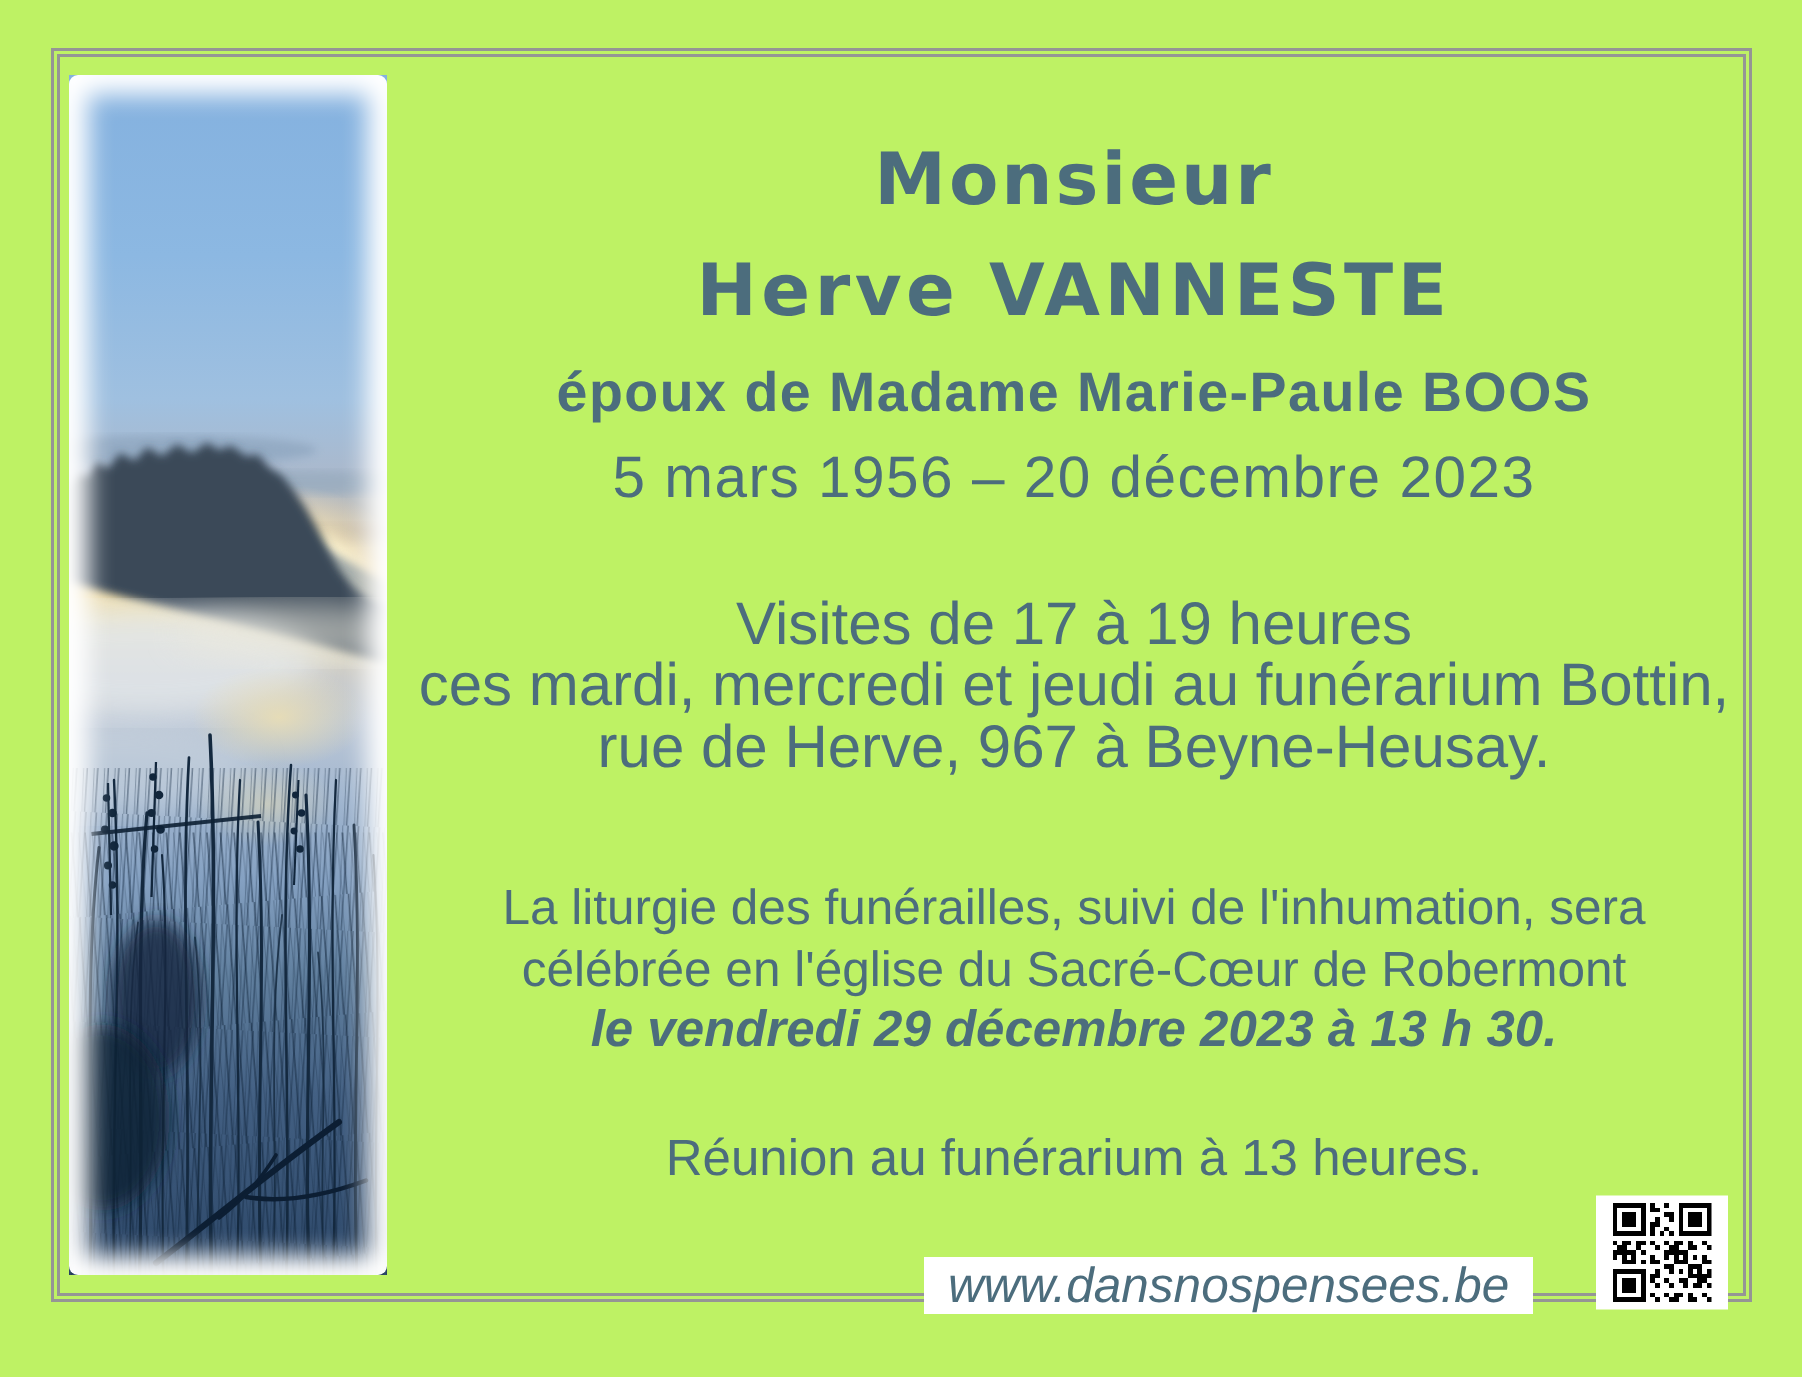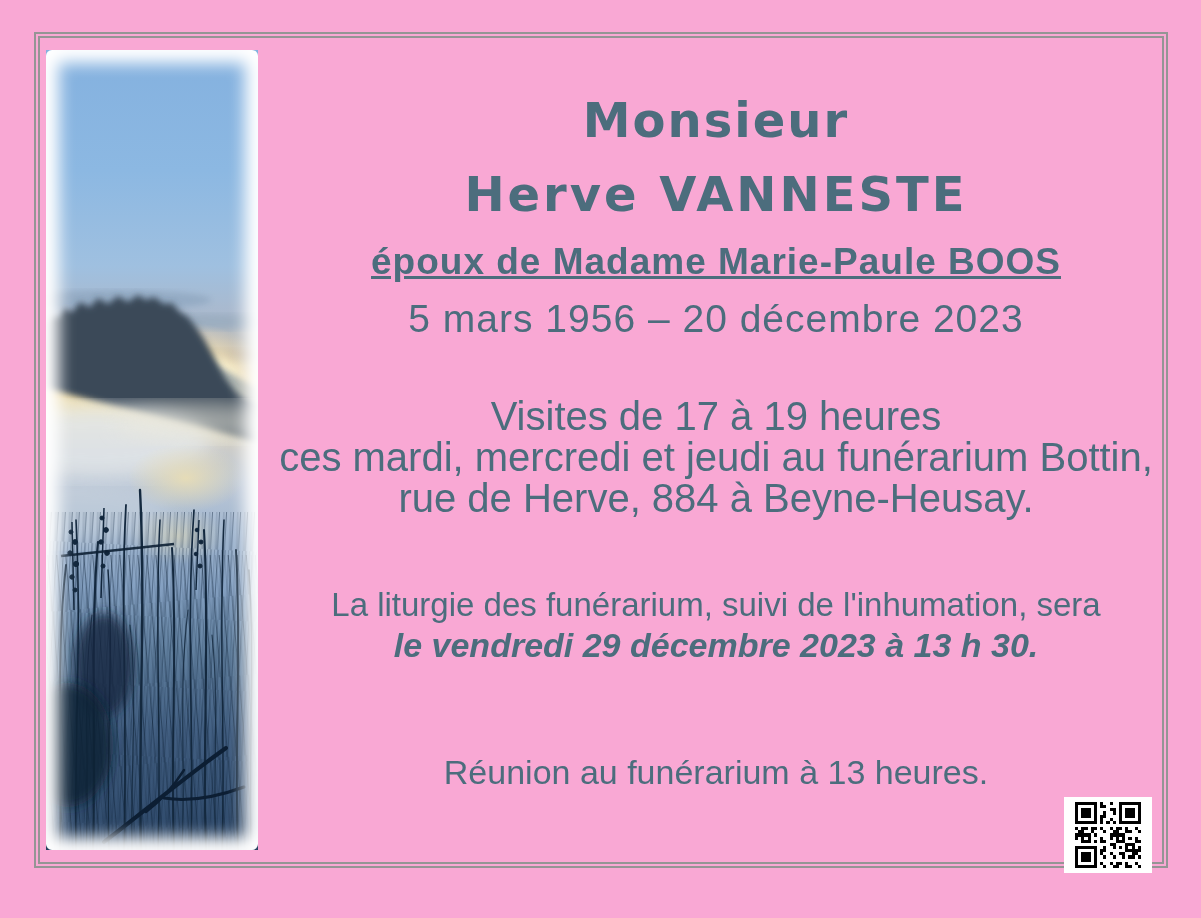--- a/index.html
+++ b/index.html
@@ -1,17 +1,17 @@
 <!DOCTYPE html>
 <html><head>
 <meta charset="utf-8">
 <style>
   html,body { margin:0; padding:0; background:#ffffff; }
   .card {
-    position:relative; width:1201px; height:918px; background:#f9a8d4;
+    position:relative; width:1201px; height:918px; background:#bef264;
     font-family:"Liberation Sans", sans-serif; color:#4c6d7d; overflow:hidden;
   }
   
   .frame {
     position:absolute; left:34px; top:32px; width:1134px; height:836px;
     border:2px solid #959595; box-sizing:border-box; z-index:1;
   }
   .frame::before {
     content:""; position:absolute; inset:2px; border:2px solid #959595;
   }
@@ -21,21 +21,21 @@
   .photo .feather {
     position:absolute; inset:0; pointer-events:none;
     box-shadow: inset 0 0 16px 13px #ffffff; border-radius:6px;
   }
   
   .content { position:absolute; left:0; top:0; width:100%; height:100%; z-index:2; }
   .content > * { position:absolute; left:262px; width:908px; margin:0; text-align:center; }
   .heading { font-family:"DejaVu Sans", sans-serif; font-weight:bold; }
   .t-monsieur { top:92px;  font-size:48px; letter-spacing:2px; }
   .t-name     { top:166px; font-size:48px; letter-spacing:3px; }
-  .t-epoux    { top:241px; font-size:37px; font-weight:bold; letter-spacing:1px;text-decoration:underline; }
+  .t-epoux    { top:241px; font-size:37px; font-weight:bold; letter-spacing:1px; }
   .t-dates    { top:297px; font-size:39px; letter-spacing:1px; }
   .t-visits   { top:396px; font-size:40px; line-height:41px; }
   .t-ceremony { top:584px; font-size:33px; line-height:41px; }
   .t-ceremony .bold-line { font-weight:bold; font-size:34px;font-style:italic; }
   .t-reunion  { top:753px; font-size:34px; }
   .line { display:block; }
   
   .website {
     position:absolute; top:838px; left:616px; z-index:3; background:#ffffff;
     padding:0 16px; font-size:33px; font-style:italic; color:#4c6d7d;
@@ -181,31 +181,35 @@
 
   <div class="content">
     <h1 class="heading t-monsieur">Monsieur</h1>
     <h1 class="heading t-name">Herve VANNESTE</h1>
     <p class="t-epoux">époux de Madame Marie-Paule BOOS</p>
     <p class="t-dates">5 mars 1956 – 20 décembre 2023</p>
 
     <p class="t-visits">
       <span class="line">Visites de 17 à 19 heures</span>
       <span class="line">ces mardi, mercredi et jeudi au funérarium Bottin,</span>
-      <span class="line">rue de Herve, 884 à Beyne-Heusay.</span>
+      <span class="line">rue de Herve, 967 à Beyne-Heusay.</span>
     </p>
 
     <p class="t-ceremony">
-      <span class="line">La liturgie des funérarium, suivi de l'inhumation, sera</span>
+      <span class="line">La liturgie des funérailles, suivi de l'inhumation, sera</span>
+      <span class="line">célébrée en l'église du Sacré-Cœur de Robermont</span>
       <span class="line bold-line">le vendredi 29 décembre 2023 à 13 h 30.</span>
     </p>
 
     <p class="t-reunion">Réunion au funérarium à 13 heures.</p>
   </div>
 
+  <div class="website">
+    <span>www.dansnospensees.be</span>
+  </div>
 
   <div class="qr">
     <svg id="qr-svg" viewBox="0 0 21 21" aria-hidden="true">
         <rect x="0" y="0" width="21" height="21" fill="#ffffff"></rect>
         <rect x="0" y="0" width="7" height="7" fill="#000"></rect>
         <rect x="1" y="1" width="5" height="5" fill="#fff"></rect>
         <rect x="2" y="2" width="3" height="3" fill="#000"></rect>
         <rect x="14" y="0" width="7" height="7" fill="#000"></rect>
         <rect x="15" y="1" width="5" height="5" fill="#fff"></rect>
         <rect x="16" y="2" width="3" height="3" fill="#000"></rect>

